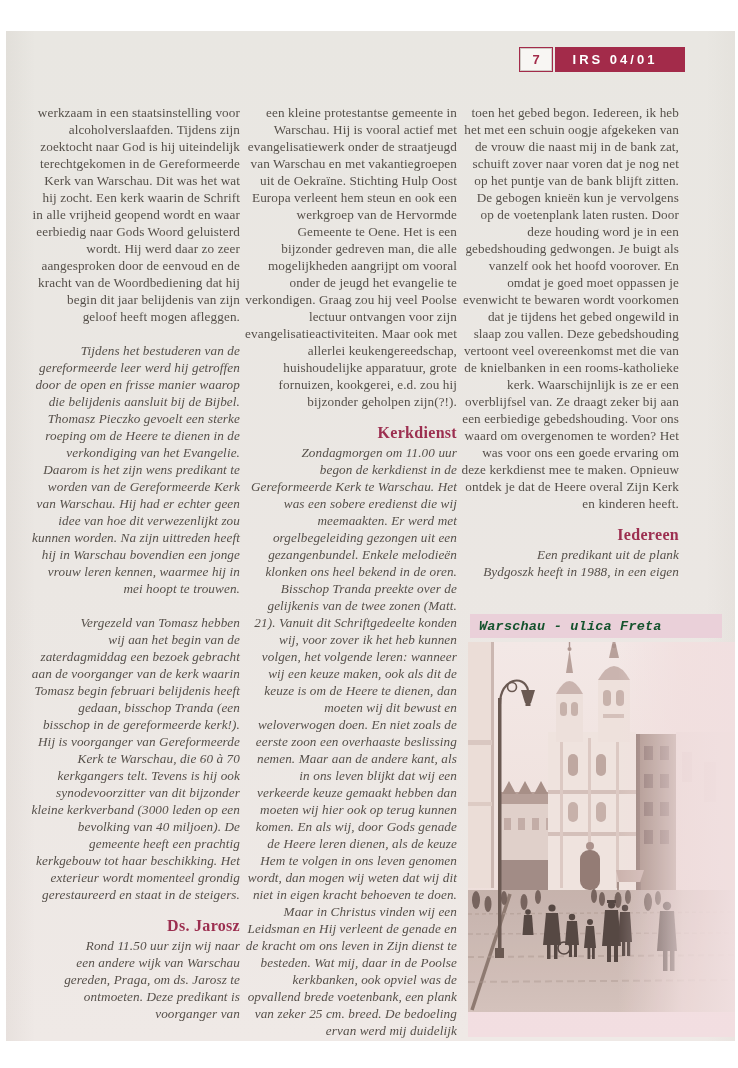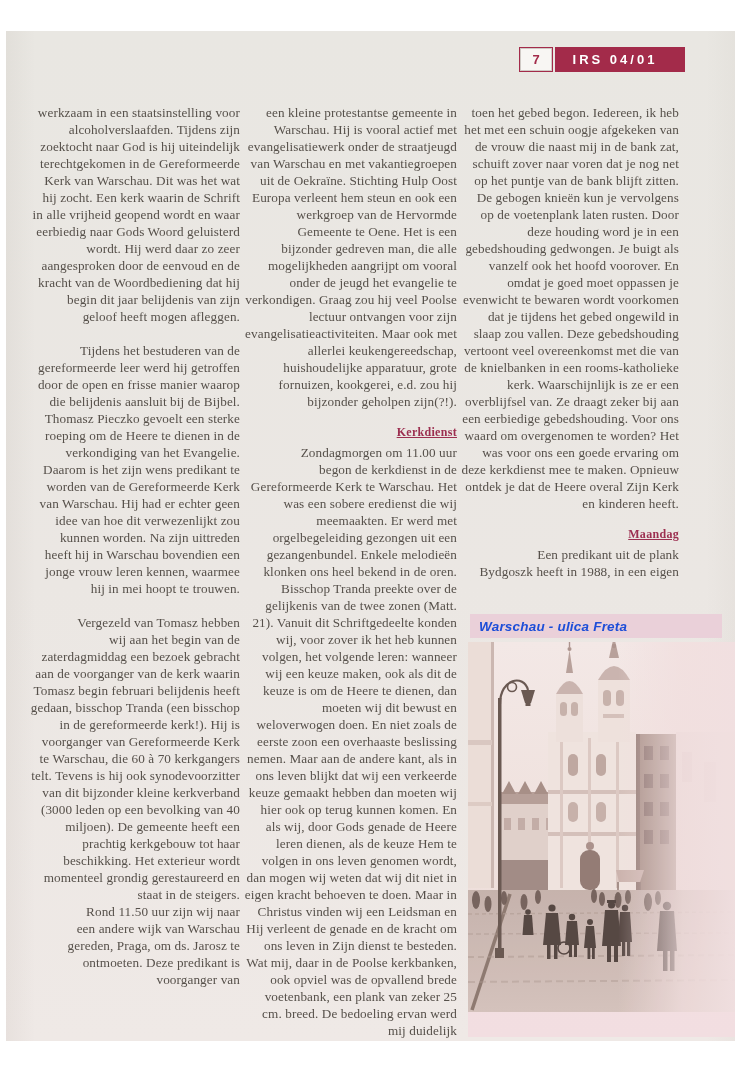--- a/index.html
+++ b/index.html
@@ -26,34 +26,33 @@
     background:#a32b4a;color:#ffffff;font-weight:bold;font-size:13px;letter-spacing:3px;
     display:flex;align-items:center;padding:0 24px 0 14px;margin-left:2px;width:92px;justify-content:center;
   }
   
   .col{position:absolute;top:73px;color:#56504a;font-size:13.2px;line-height:17px;letter-spacing:0.1px;text-align:right;}
   .col1{left:24px;width:210px;}
   .col2{left:238px;width:213px;}
   .col3{left:454px;width:219px;}
   .col p{margin:0;}
   .col p.sp{margin-top:17px;}
-  .col p.indent{text-indent:38px;}
+  .col p.indent{text-indent:38px;font-style:italic;}
   h3.subhead{
-    margin:14px 0 3px 0;font-size:12px;line-height:17px;font-weight:bold;color:#9c2f50;letter-spacing:0.3px;
+    margin:14px 0 3px 0;font-size:16px;line-height:17px;font-weight:bold;color:#9c2f50;letter-spacing:0.3px;
     font-family:"Liberation Serif","DejaVu Serif",serif;
-    text-decoration:underline;
   }
   
   .caption-bar{
     position:absolute;left:464px;top:583px;width:252px;height:24px;background:#ead0d9;
     display:flex;align-items:center;padding-left:9px;box-sizing:border-box;
   }
   .caption-bar span{
-    color:#1d4ed8;font-weight:bold;font-style:italic;font-size:13.5px;letter-spacing:0.2px;
-    font-family:Liberation Sans, sans-serif;
+    color:#14532d;font-weight:bold;font-style:italic;font-size:13.5px;letter-spacing:0.2px;
+    font-family:Liberation Mono, monospace;
   }
   .photo-panel{
     position:absolute;left:462px;top:611px;width:267px;height:395px;
     background:linear-gradient(180deg,#f4e9e7 0%,#f3dfe1 70%,#f2dee1 100%);
   }
   .photo-panel svg{position:absolute;left:0;top:0;display:block;}
 </style>
 </head>
 <body>
 
@@ -65,32 +64,33 @@
     </div>
     <div class="issuebox">
       <span>IRS 04/01</span>
     </div>
   </div>
 
   <div class="col col1">
     <p>werkzaam in een staatsinstelling voor alcoholverslaafden. Tijdens zijn zoektocht naar God is hij uiteindelijk terechtgekomen in de Gereformeerde Kerk van Warschau. Dit was het wat hij zocht. Een kerk waarin de Schrift in alle vrijheid geopend wordt en waar eerbiedig naar Gods Woord geluisterd wordt. Hij werd daar zo zeer aangesproken door de eenvoud en de kracht van de Woordbediening dat hij begin dit jaar belijdenis van zijn geloof heeft mogen afleggen.</p>
     <p class="sp indent">Tijdens het bestuderen van de gereformeerde leer werd hij getroffen door de open en frisse manier waarop die belijdenis aansluit bij de Bijbel. Thomasz Pieczko gevoelt een sterke roeping om de Heere te dienen in de verkondiging van het Evangelie. Daarom is het zijn wens predikant te worden van de Gereformeerde Kerk van Warschau. Hij had er echter geen idee van hoe dit verwezenlijkt zou kunnen worden. Na zijn uittreden heeft hij in Warschau bovendien een jonge vrouw leren kennen, waarmee hij in mei hoopt te trouwen.</p>
     <p class="sp indent">Vergezeld van Tomasz hebben wij aan het begin van de zaterdagmiddag een bezoek gebracht aan de voorganger van de kerk waarin Tomasz begin februari belijdenis heeft gedaan, bisschop Tranda (een bisschop in de gereformeerde kerk!). Hij is voorganger van Gereformeerde Kerk te Warschau, die 60 à 70 kerkgangers telt. Tevens is hij ook synodevoorzitter van dit bijzonder kleine kerkverband (3000 leden op een bevolking van 40 miljoen). De gemeente heeft een prachtig kerkgebouw tot haar beschikking. Het exterieur wordt momenteel grondig gerestaureerd en staat in de steigers.</p>
+    <h3 class="subhead">Ds. Jarosz</h3>
     <p class="indent">Rond 11.50 uur zijn wij naar een andere wijk van Warschau gereden, Praga, om ds. Jarosz te ontmoeten. Deze predikant is voorganger van</p>
   </div>
 
   <div class="col col2">
     <p>een kleine protestantse gemeente in Warschau. Hij is vooral actief met evangelisatiewerk onder de straatjeugd van Warschau en met vakantiegroepen uit de Oekraïne. Stichting Hulp Oost Europa verleent hem steun en ook een werkgroep van de Hervormde Gemeente te Oene. Het is een bijzonder gedreven man, die alle mogelijkheden aangrijpt om vooral onder de jeugd het evangelie te verkondigen. Graag zou hij veel Poolse lectuur ontvangen voor zijn evangelisatieactiviteiten. Maar ook met allerlei keukengereedschap, huishoudelijke apparatuur, grote fornuizen, kookgerei, e.d. zou hij bijzonder geholpen zijn(?!).</p>
     <h3 class="subhead">Kerkdienst</h3>
     <p class="indent">Zondagmorgen om 11.00 uur begon de kerkdienst in de Gereformeerde Kerk te Warschau. Het was een sobere eredienst die wij meemaakten. Er werd met orgelbegeleiding gezongen uit een gezangenbundel. Enkele melodieën klonken ons heel bekend in de oren. Bisschop Tranda preekte over de gelijkenis van de twee zonen (Matt. 21). Vanuit dit Schriftgedeelte konden wij, voor zover ik het heb kunnen volgen, het volgende leren: wanneer wij een keuze maken, ook als dit de keuze is om de Heere te dienen, dan moeten wij dit bewust en weloverwogen doen. En niet zoals de eerste zoon een overhaaste beslissing nemen. Maar aan de andere kant, als in ons leven blijkt dat wij een verkeerde keuze gemaakt hebben dan moeten wij hier ook op terug kunnen komen. En als wij, door Gods genade de Heere leren dienen, als de keuze Hem te volgen in ons leven genomen wordt, dan mogen wij weten dat wij dit niet in eigen kracht behoeven te doen. Maar in Christus vinden wij een Leidsman en Hij verleent de genade en de kracht om ons leven in Zijn dienst te besteden. Wat mij, daar in de Poolse kerkbanken, ook opviel was de opvallend brede voetenbank, een plank van zeker 25 cm. breed. De bedoeling ervan werd mij duidelijk</p>
   </div>
 
   <div class="col col3">
     <p>toen het gebed begon. Iedereen, ik heb het met een schuin oogje afgekeken van de vrouw die naast mij in de bank zat, schuift zover naar voren dat je nog net op het puntje van de bank blijft zitten. De gebogen knieën kun je vervolgens op de voetenplank laten rusten. Door deze houding word je in een gebedshouding gedwongen. Je buigt als vanzelf ook het hoofd voorover. En omdat je goed moet oppassen je evenwicht te bewaren wordt voorkomen dat je tijdens het gebed ongewild in slaap zou vallen. Deze gebedshouding vertoont veel overeenkomst met die van de knielbanken in een rooms-katholieke kerk. Waarschijnlijk is ze er een overblijfsel van. Ze draagt zeker bij aan een eerbiedige gebedshouding. Voor ons waard om overgenomen te worden? Het was voor ons een goede ervaring om deze kerkdienst mee te maken. Opnieuw ontdek je dat de Heere overal Zijn Kerk en kinderen heeft.</p>
-    <h3 class="subhead">Maandag</h3>
+    <h3 class="subhead">Iedereen</h3>
     <p class="indent">Een predikant uit de plank Bydgoszk heeft in 1988, in een eigen</p>
   </div>
 
   <div class="caption-bar">
     <span>Warschau - ulica Freta</span>
   </div>
 
   <div class="photo-panel">
     <svg width="267" height="370" viewBox="0 0 267 370" aria-hidden="true">
       <defs>

